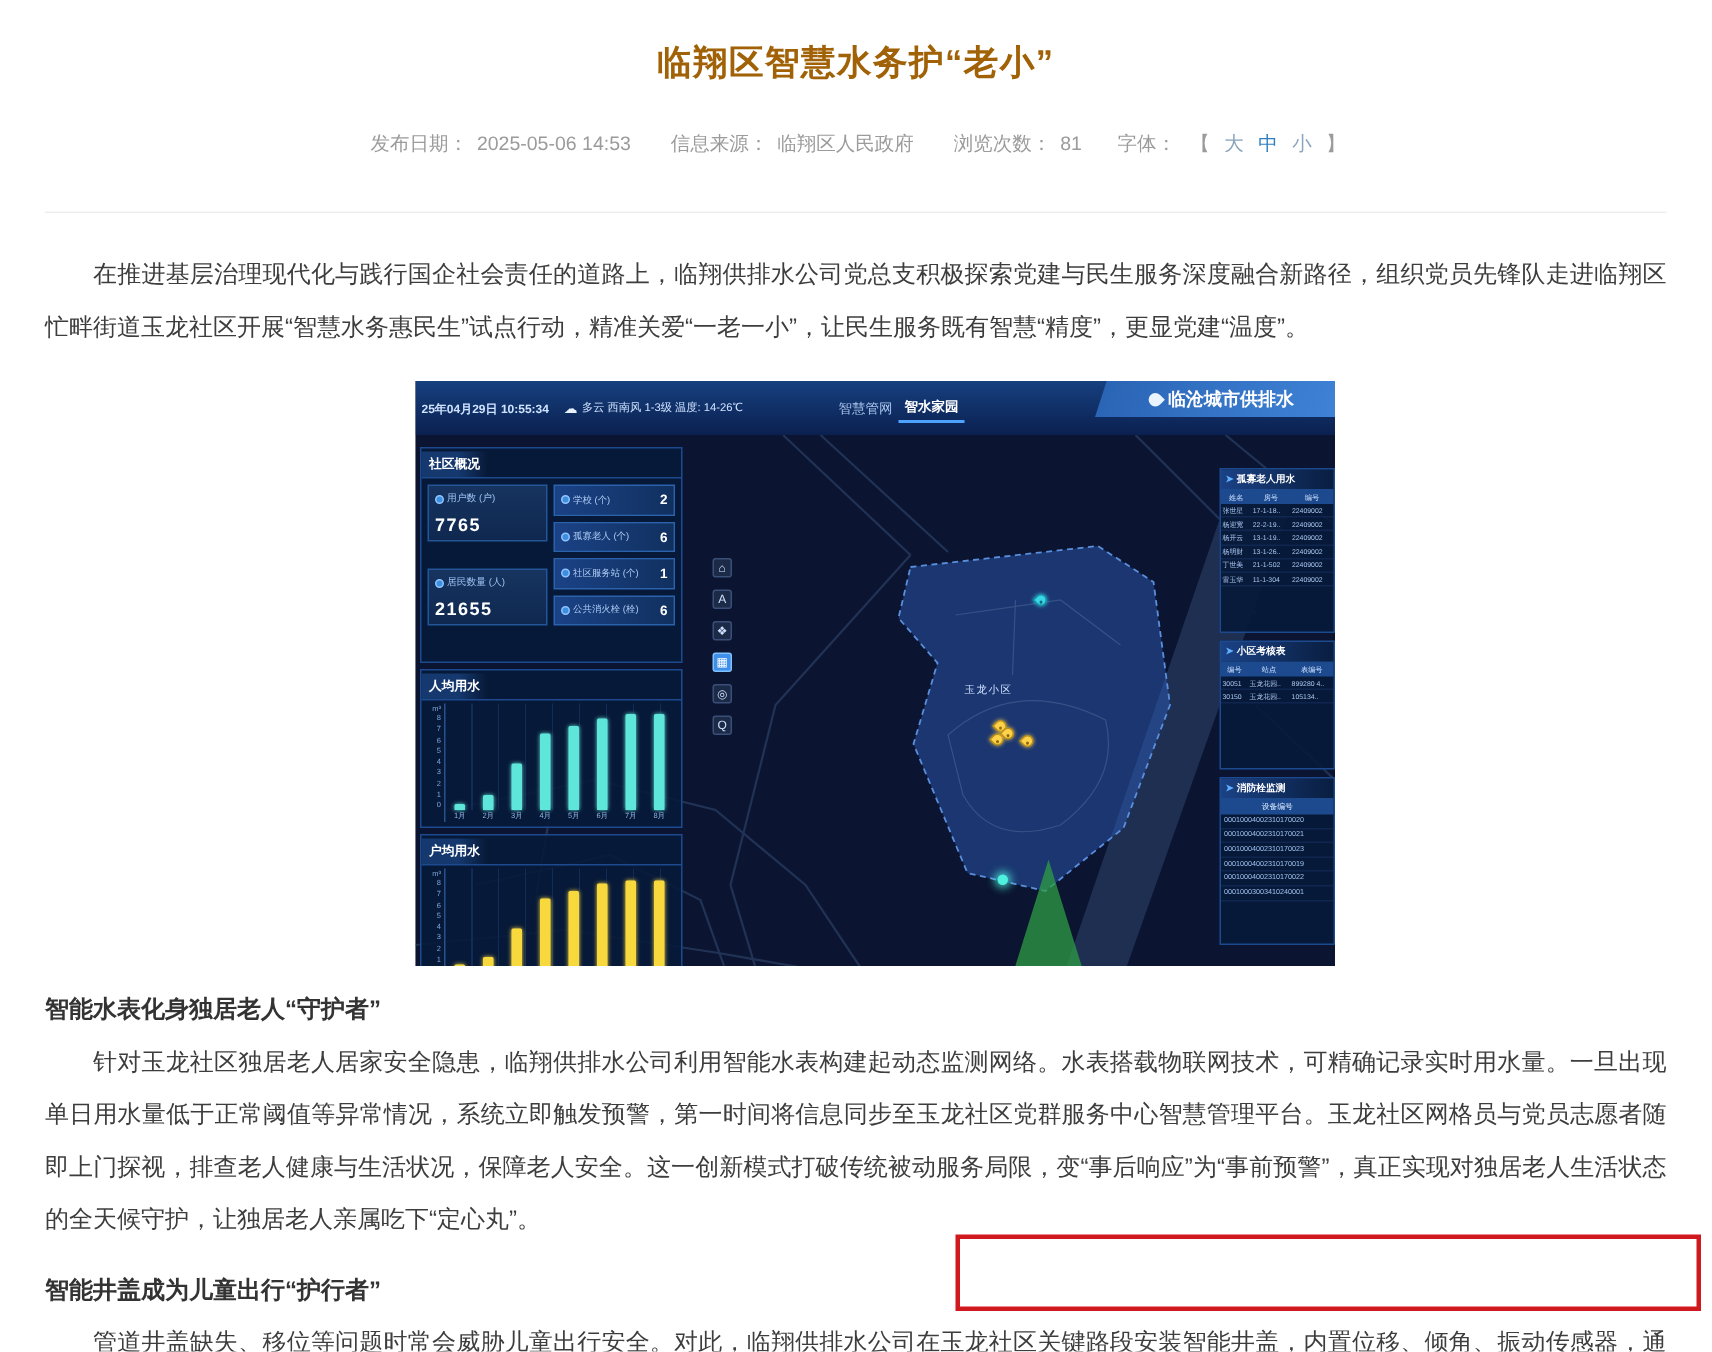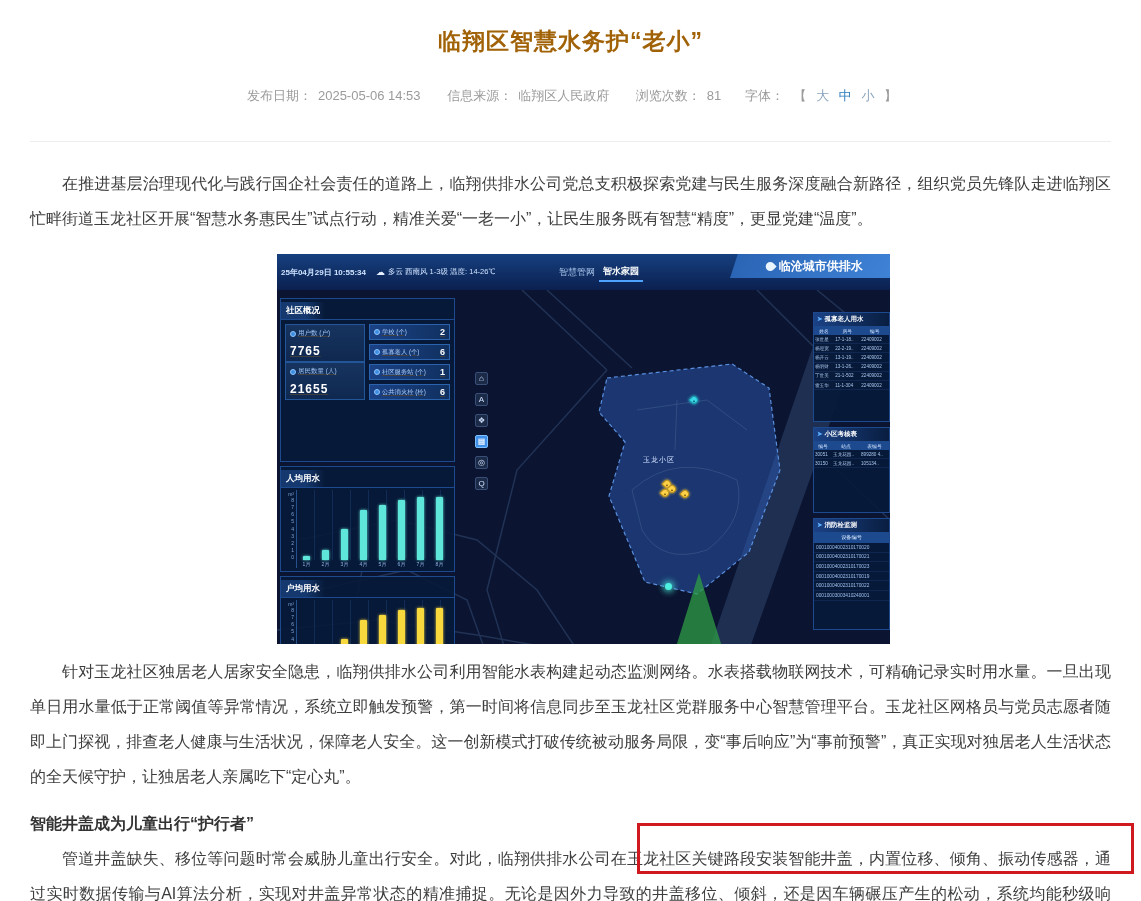--- a/index.html
+++ b/index.html
@@ -35,21 +35,21 @@
   .dash-body { position:relative; width:613px; height:366px; }
   svg.map { position:absolute; inset:0; }
   .map-label { position:absolute; color:#cfe0ff; font-size:7px; letter-spacing:1px; }
 
   .overlay-col { position:absolute; top:8px; left:3px; width:175px; display:flex; flex-direction:column; gap:4px; z-index:20; }
   .panel { background:rgba(8,26,58,0.92); border:1px solid #1d4a8f; position:relative; }
   .panel-title { font-size:8.5px; color:#ffffff; font-weight:bold; padding:3px 5px 2px; background:linear-gradient(90deg,#15396f 55%,rgba(21,57,111,0)); display:inline-block; }
   .panel-title-bar { border-bottom:1px solid #1d4a8f; }
 
   .comm-grid { display:flex; gap:4px; padding:4px 4px 5px; }
-  .big-col { width:80px; display:flex; flex-direction:column; gap:0; }
+  .big-col { width:80px; display:flex; flex-direction:column; gap:18px; }
   .big-tile { background:linear-gradient(180deg,#16345f,#0f2850); border:1px solid #235699; padding:4px 4px 3px; flex:1; }
   .big-label { font-size:6.5px; color:#9fc2f2; display:flex; align-items:center; gap:2px; }
   .big-value { font-size:12px; color:#ffffff; font-weight:bold; margin-top:6px; letter-spacing:1px; }
   .small-col { flex:1; display:flex; flex-direction:column; gap:4px; }
   .small-row { background:linear-gradient(90deg,#1b4286,#10305f); border:1px solid #2a62ad; display:flex; align-items:center; justify-content:space-between; padding:0 4px; flex:1; }
   .small-label { font-size:6.3px; color:#aecdf5; display:flex; align-items:center; gap:2px; }
   .small-value { font-size:9px; font-weight:bold; color:#ffffff; }
   .dot-ic { width:6px; height:6px; border-radius:50%; background:#3e8ee0; border:1px solid #8fc3ff; display:inline-block; flex:none; }
 
   .chart-panel { height:106px; display:flex; flex-direction:column; }
@@ -160,21 +160,21 @@
       <div class="map-toolbar">
         <div class="map-btn">⌂</div>
         <div class="map-btn">A</div>
         <div class="map-btn">❖</div>
         <div class="map-btn active">▦</div>
         <div class="map-btn">◎</div>
         <div class="map-btn">Q</div>
       </div>
 
       <div class="overlay-col">
-        <div class="panel" style="height:164px;text-decoration:underline;">
+        <div class="panel" style="height:144px;">
           <div class="panel-title-bar"><span class="panel-title">社区概况</span></div>
           <div class="comm-grid">
             <div class="big-col">
               <div class="big-tile">
                 <div class="big-label">
                     <span class="dot-ic"></span>
                     <span>用户数 (户)</span>
                   </div>
                 <div class="big-value">7765</div>
               </div>
@@ -406,19 +406,20 @@
           <div class="hydrant-row">00010004002310170021</div>
           <div class="hydrant-row">00010004002310170023</div>
           <div class="hydrant-row">00010004002310170019</div>
           <div class="hydrant-row">00010004002310170022</div>
           <div class="hydrant-row">00010003003410240001</div>
         </div>
       </div>
     </div>
   </div>
 
+  <h2 class="sec-heading">智能水表化身独居老人“守护者”</h2>
   <p class="para">针对玉龙社区独居老人居家安全隐患，临翔供排水公司利用智能水表构建起动态监测网络。水表搭载物联网技术，可精确记录实时用水量。一旦出现单日用水量低于正常阈值等异常情况，系统立即触发预警，第一时间将信息同步至玉龙社区党群服务中心智慧管理平台。玉龙社区网格员与党员志愿者随即上门探视，排查老人健康与生活状况，保障老人安全。这一创新模式打破传统被动服务局限，变“事后响应”为“事前预警”，真正实现对独居老人生活状态的全天候守护，让独居老人亲属吃下“定心丸”。</p>
 
   <h2 class="sec-heading">智能井盖成为儿童出行“护行者”</h2>
   <p class="para">管道井盖缺失、移位等问题时常会威胁儿童出行安全。对此，临翔供排水公司在玉龙社区关键路段安装智能井盖，内置位移、倾角、振动传感器，通过实时数据传输与AI算法分析，实现对井盖异常状态的精准捕捉。无论是因外力导致的井盖移位、倾斜，还是因车辆碾压产生的松动，系统均能秒级响应，自动生成预警信息推送至</p>
 </div>
 
 <div class="highlight-box"></div>
 
 </body></html>

